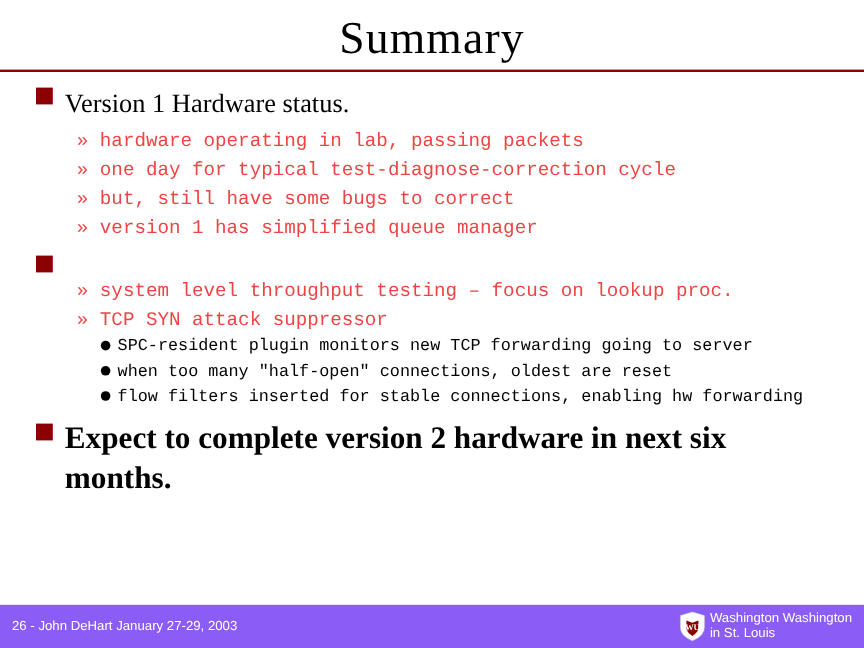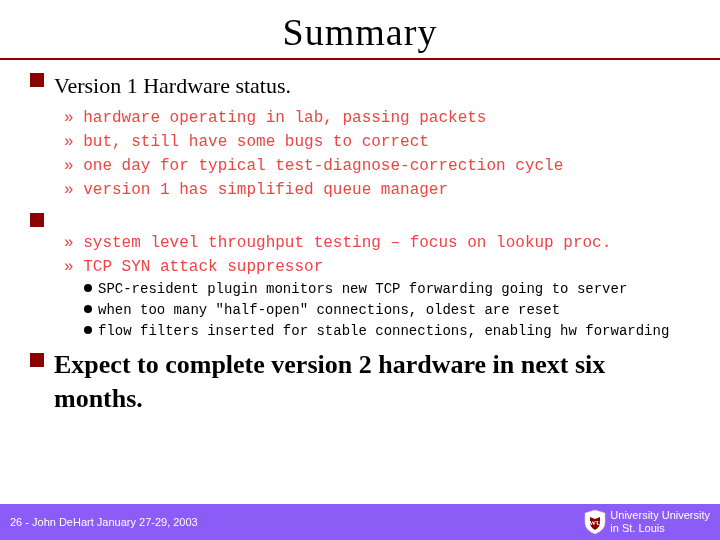--- a/index.html
+++ b/index.html
@@ -160,22 +160,22 @@
 
     <div class="bullet-section">
       <div class="main-bullet">
         <div class="bullet-square"></div>
         <div class="main-bullet-text">
           <span style="font-size:22px; font-weight:normal;">Version 1 Hardware status.</span>
         </div>
       </div>
       <div class="sub-bullets">
         <div class="sub-bullet">hardware operating in lab, passing packets</div>
+        <div class="sub-bullet">one day for typical test-diagnose-correction cycle</div>
         <div class="sub-bullet">but, still have some bugs to correct</div>
-        <div class="sub-bullet">one day for typical test-diagnose-correction cycle</div>
         <div class="sub-bullet">version 1 has simplified queue manager</div>
       </div>
     </div>
 
     <div class="bullet-section">
       <div class="main-bullet">
         <div class="bullet-square"></div>
       </div>
       <div class="sub-bullets">
         <div class="sub-bullet">system level throughput testing – focus on lookup proc.</div>
@@ -211,20 +211,20 @@
   <div class="footer">
     <span class="footer-left">26 - John DeHart   January 27-29, 2003</span>
     <div class="footer-right">
       <div class="wu-logo">
         <svg class="wu-shield" viewBox="0 0 22 26" xmlns="http://www.w3.org/2000/svg">
           <path d="M11 1 L21 4 L21 14 Q21 21 11 25 Q1 21 1 14 L1 4 Z" fill="#ffffff" stroke="#cccccc" stroke-width="0.5"></path>
           <path d="M6 8 L11 10 L16 8 L16 14 Q16 18 11 21 Q6 18 6 14 Z" fill="#8b0000"></path>
           <text x="11" y="16" text-anchor="middle" font-size="7" fill="#ffffff" font-weight="bold" font-family="serif">WU</text>
         </svg>
         <div class="wu-text">
-          <div>University University</div>
+          <div>Washington Washington</div>
           <div>in St. Louis</div>
         </div>
       </div>
     </div>
   </div>
 
 </div>
 
 </body></html>

